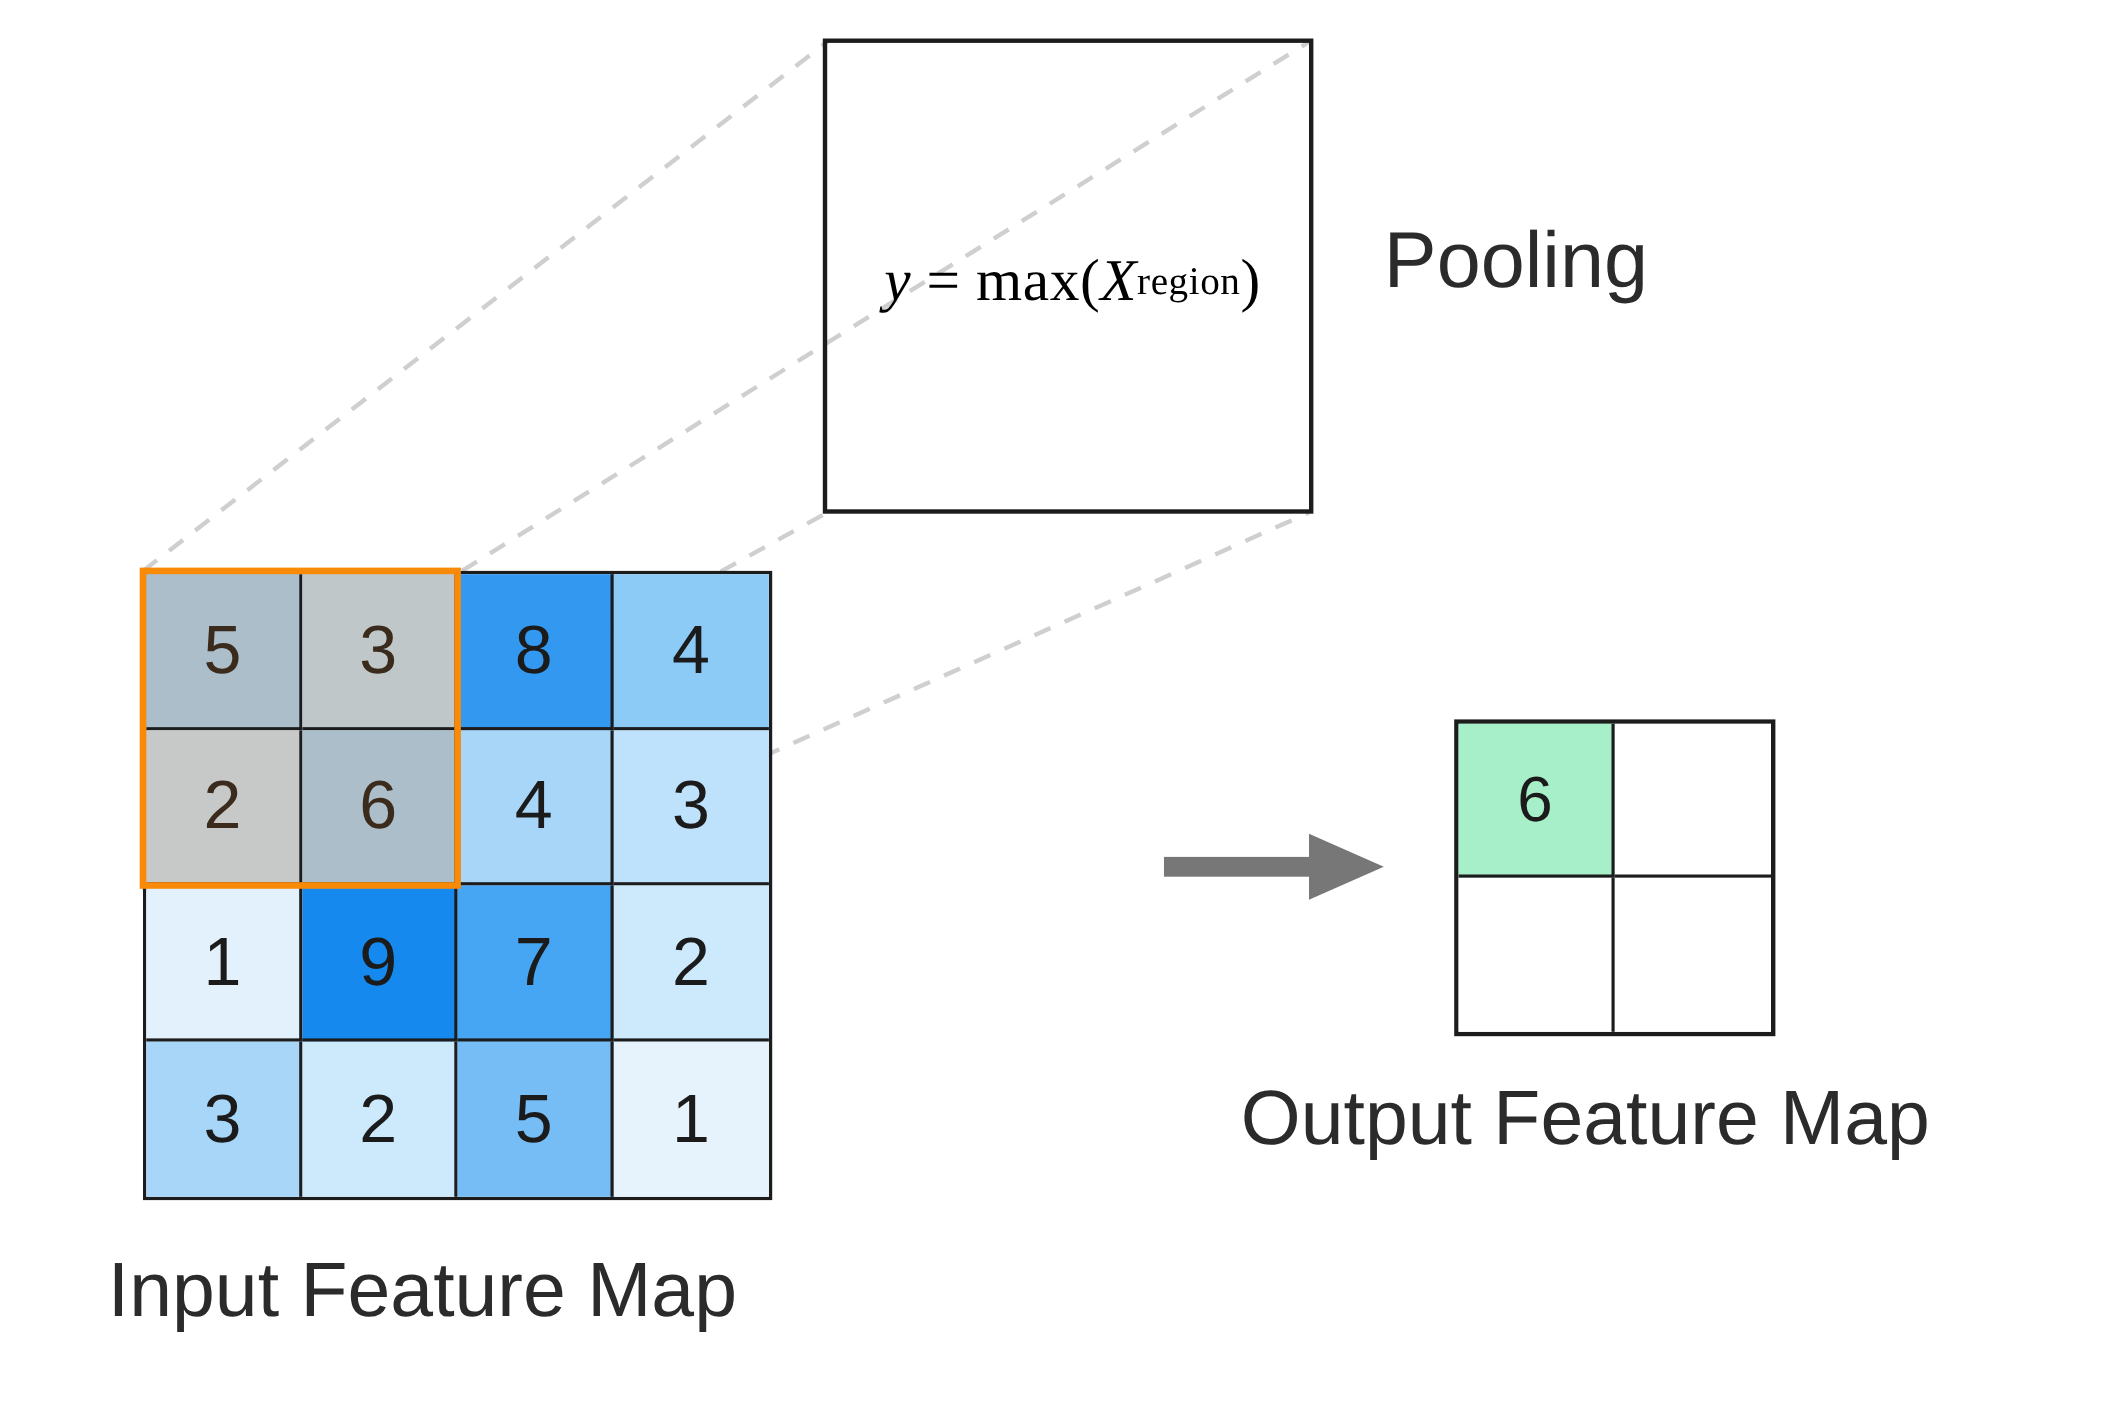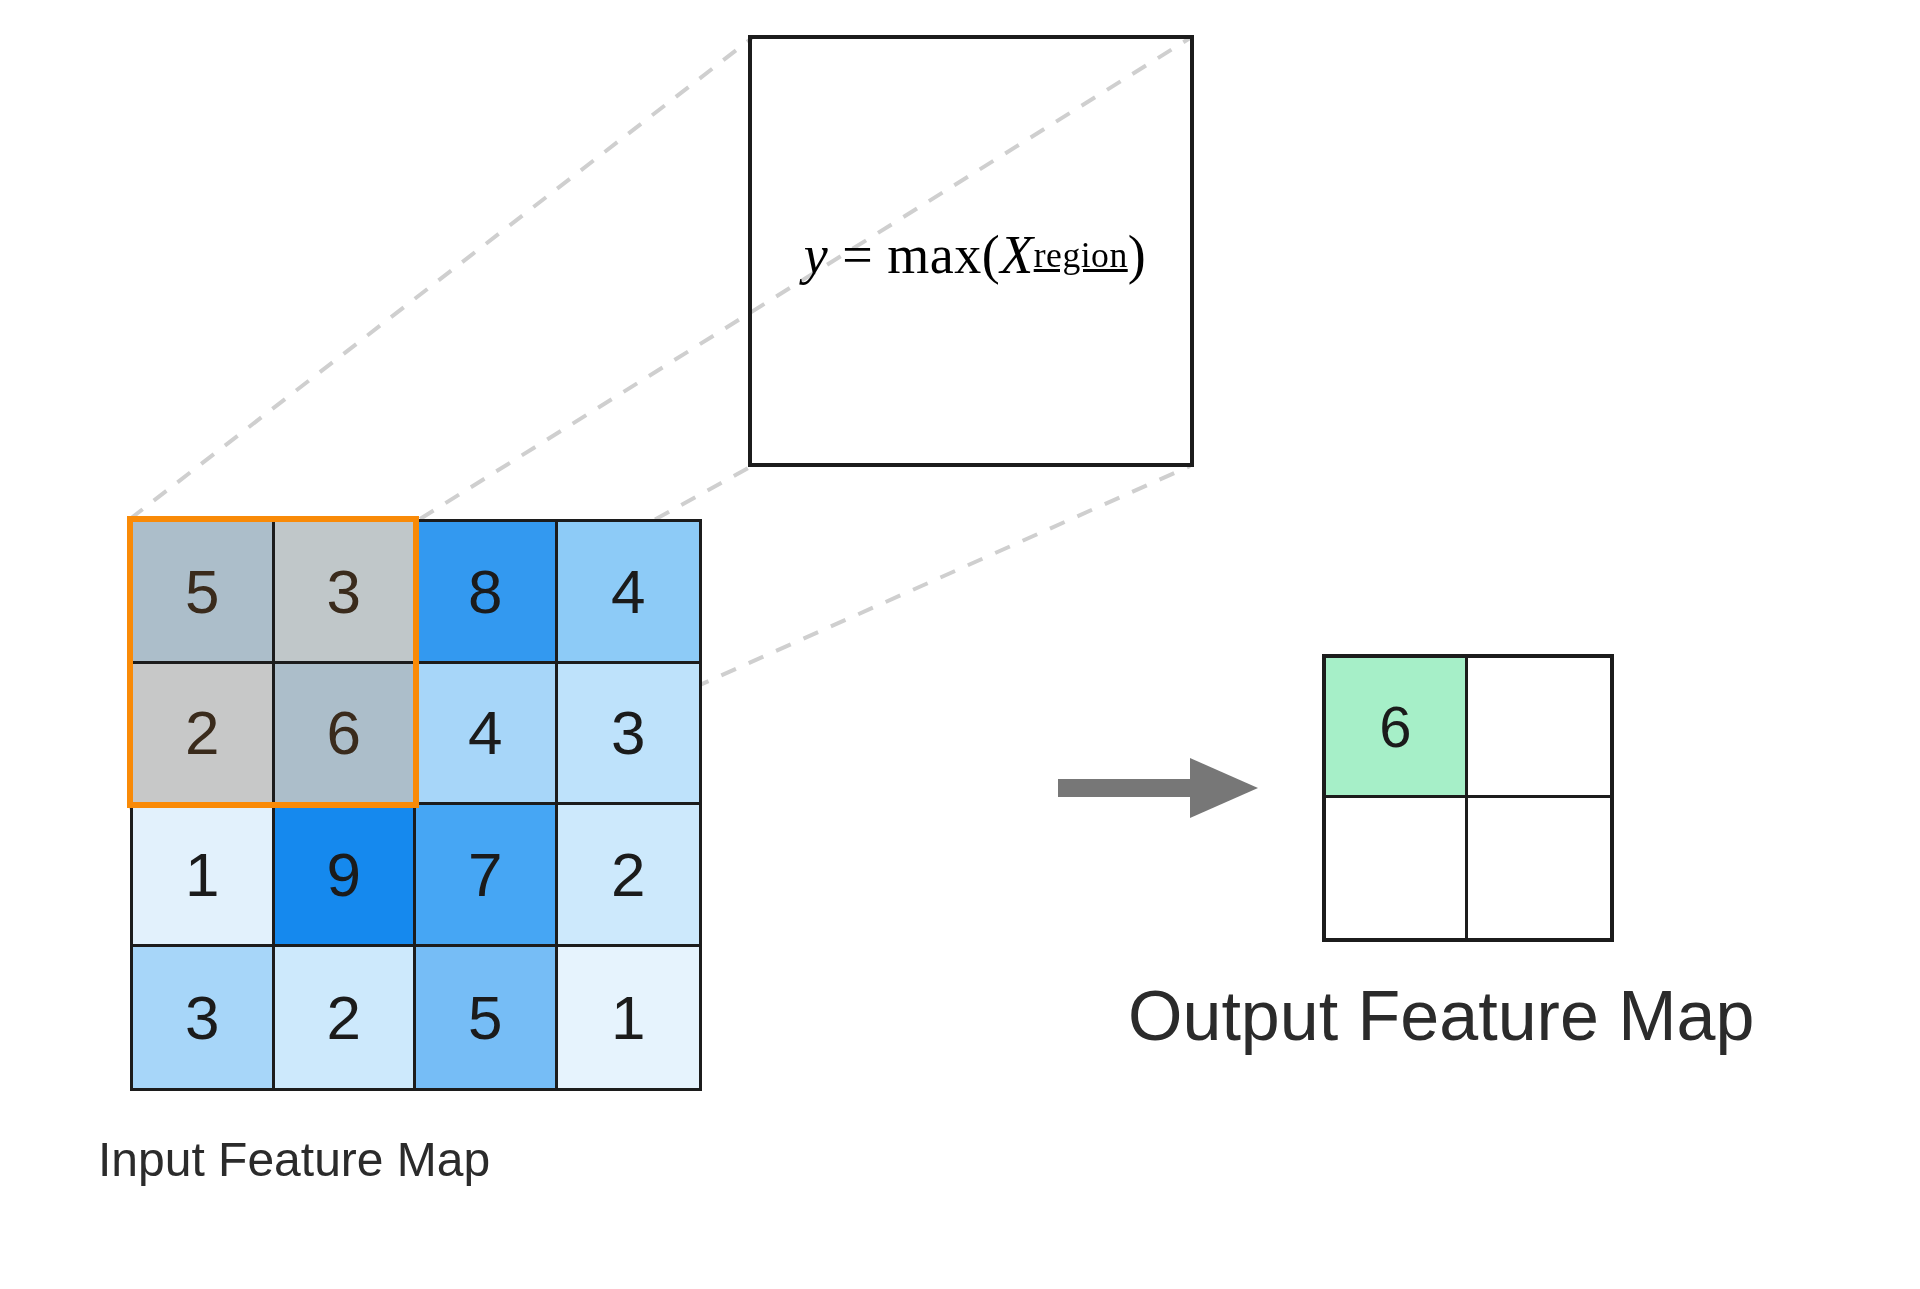--- a/index.html
+++ b/index.html
@@ -55,21 +55,20 @@
     white-space: nowrap;
     letter-spacing: 0.5px;
   }
   .mi { font-style: italic; }
   .mo { font-style: normal; }
   .mop { font-style: normal; }
   .msub {
     font-size: 0.66em;
     vertical-align: -0.28em;
     font-style: normal;
-    text-decoration: underline;
   }
   #pooling-label {
     position: absolute;
     left: 1258px;
     top: 196px;
     font-size: 72px;
     color: #2b2b2b;
     white-space: nowrap;
   }
 
@@ -126,21 +125,21 @@
     width: 292px;
     height: 292px;
     border: 6px solid #F98A07;
     box-sizing: border-box;
     pointer-events: none;
   }
   #input-label {
     position: absolute;
     left: 98px;
     top: 1132px;
-    font-size: 48px;
+    font-size: 70px;
     color: #2b2b2b;
     white-space: nowrap;
   }
 
   
   #flow-arrow {
     position: absolute;
     left: 1058px;
     top: 752px;
     width: 200px;
@@ -207,20 +206,21 @@
       <span class="mi">y</span>
       <span class="mo" style="margin:0 14px;">=</span>
       <span class="mop">max</span>
       <span class="mo">(</span>
       <span class="mi">X</span>
       <span class="msub">region</span>
       <span class="mo">)</span>
     </div>
   </div>
 
+  <div id="pooling-label">Pooling</div>
 
   <div id="input-map">
     <div id="input-grid">
         <div class="in-cell dim" style="background: rgb(143, 190, 220);">
           <span class="cell-value">5</span>
         </div>
         <div class="in-cell dim" style="background: rgb(195, 212, 219);">
           <span class="cell-value">3</span>
         </div>
         <div class="in-cell" style="background: rgb(51, 153, 240);">

